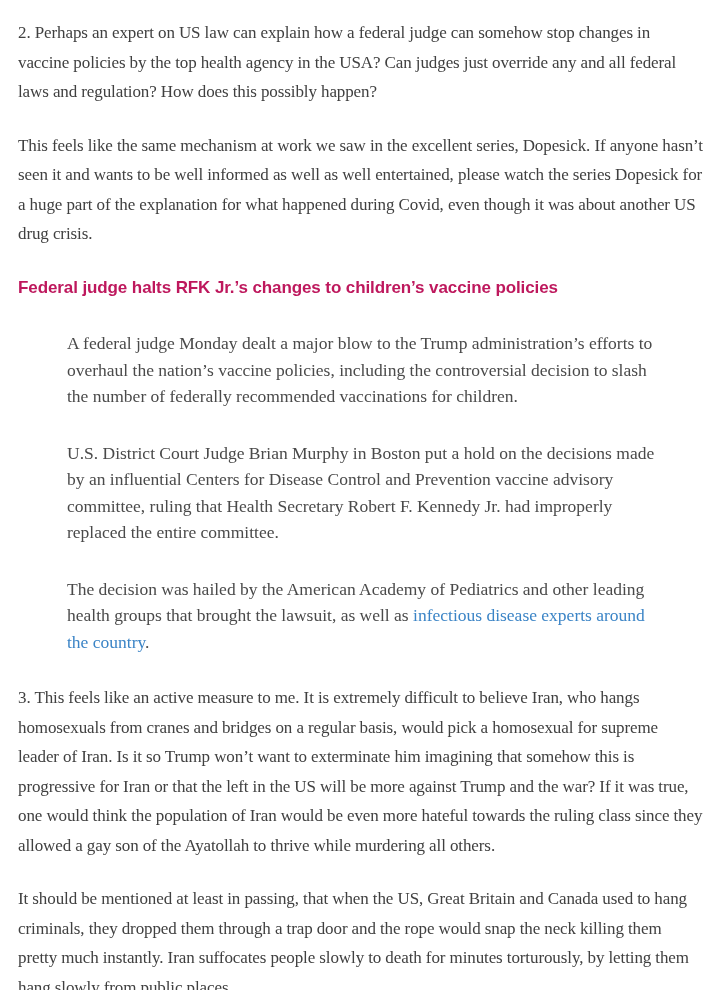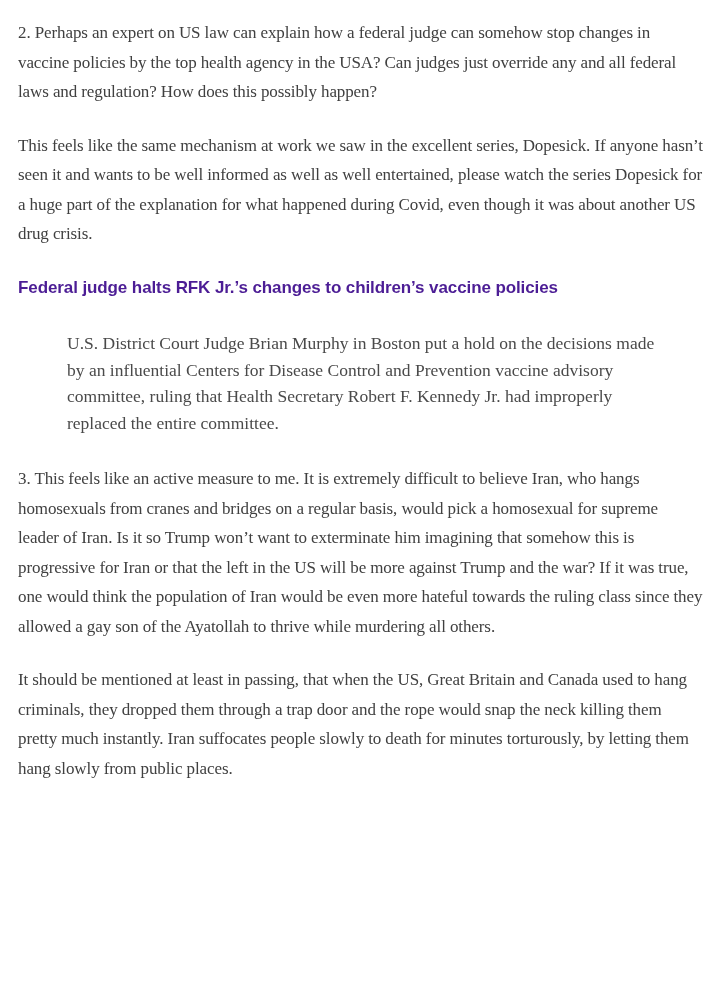--- a/index.html
+++ b/index.html
@@ -23,21 +23,21 @@
   }
   .article p.body-para {
     margin: 0 0 24px 0;
     font-family: Liberation Serif, serif;
   }
   .headline {
     margin: 0 0 0 0;
     line-height: 29.5px;
   }
   .headline a {
-    color: #4c1d95;
+    color: #be185d;
     font-weight: bold;
     text-decoration: none;
     cursor: pointer;
   }
   blockquote.quote {
     margin: 28px 0 28px 49px;
     padding: 0;
     width: 592px;
     font-family: "Liberation Serif", serif;
     font-size: 17.5px;
@@ -65,20 +65,22 @@
 
 <div class="article">
 
   <p class="body-para">2. Perhaps an expert on US law can explain how a federal judge can somehow stop changes in vaccine policies by the top health agency in the USA? Can judges just override any and all federal laws and regulation? How does this possibly happen?</p>
 
   <p class="body-para">This feels like the same mechanism at work we saw in the excellent series, Dopesick. If anyone hasn’t seen it and wants to be well informed as well as well entertained, please watch the series Dopesick for a huge part of the explanation for what happened during Covid, even though it was about another US drug crisis.</p>
 
   <p class="headline"><a>Federal judge halts RFK Jr.’s changes to children’s vaccine policies</a></p>
 
   <blockquote class="quote">
+    <p>A federal judge Monday dealt a major blow to the Trump administration’s efforts to overhaul the nation’s vaccine policies, including the controversial decision to slash the number of federally recommended vaccinations for children.</p>
     <p>U.S. District Court Judge Brian Murphy in Boston put a hold on the decisions made by an influential Centers for Disease Control and Prevention vaccine advisory committee, ruling that Health Secretary Robert F. Kennedy Jr. had improperly replaced the entire committee.</p>
+    <p><span>The decision was hailed by the American Academy of Pediatrics and other leading health groups that brought the lawsuit, as well as </span><a class="quote-link">infectious disease experts around the country</a><span>.</span></p>
   </blockquote>
 
   <p class="body-para">3. This feels like an active measure to me. It is extremely difficult to believe Iran, who hangs homosexuals from cranes and bridges on a regular basis, would pick a homosexual for supreme leader of Iran. Is it so Trump won’t want to exterminate him imagining that somehow this is progressive for Iran or that the left in the US will be more against Trump and the war? If it was true, one would think the population of Iran would be even more hateful towards the ruling class since they allowed a gay son of the Ayatollah to thrive while murdering all others.</p>
 
   <p class="body-para last-para">It should be mentioned at least in passing, that when the US, Great Britain and Canada used to hang criminals, they dropped them through a trap door and the rope would snap the neck killing them pretty much instantly. Iran suffocates people slowly to death for minutes torturously, by letting them hang slowly from public places.</p>
 
 </div>
 
 </body></html>

